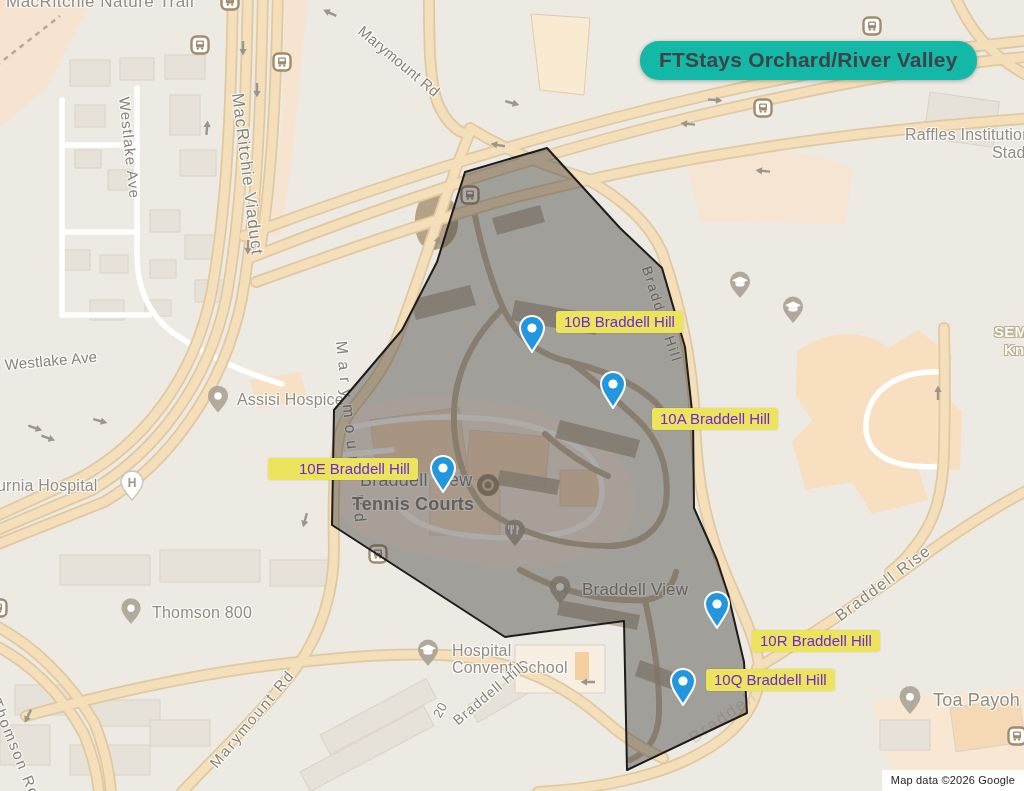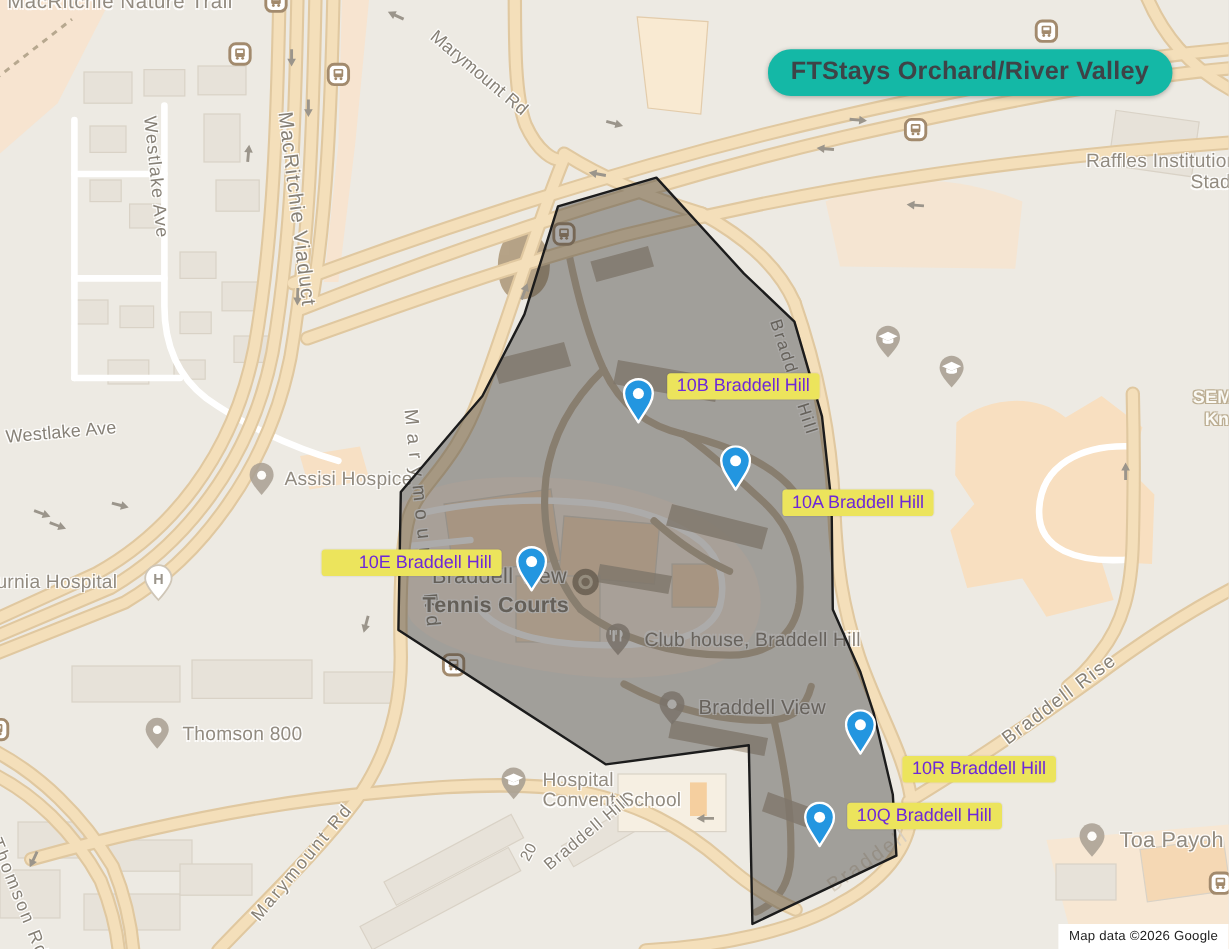--- a/index.html
+++ b/index.html
@@ -278,21 +278,20 @@
     <div class="area" style="left:994px;top:323px;font-size:15px;">SEM</div>
     <div class="area" style="left:1004px;top:341px;font-size:15px;">Kni</div>
     <div style="left:237px;top:391px;">Assisi Hospice</div>
     <div style="left:-3px;top:477px;">urnia Hospital</div>
     <div style="left:152px;top:604px;">Thomson 800</div>
     <div class="road" style="left:350px;top:340px;font-size:16px;letter-spacing:7px;transform:rotate(84deg);">Marymount Rd</div>
     <div class="road" style="left:206px;top:760px;font-size:15px;letter-spacing:2px;transform:rotate(-50deg);">Marymount Rd</div>
     <div class="road" style="left:4px;top:696px;font-size:15px;letter-spacing:2px;transform:rotate(68deg);">Thomson Rd</div>
     <div style="left:360px;top:470px;font-size:18px;color:#837d73;">Braddell View</div>
     <div style="left:352px;top:494px;font-size:18px;color:#837d73;font-weight:bold;">Tennis Courts</div>
-    <div style="left:537px;top:525px;color:#8a837a;">Club house, Braddell Hill</div>
     <div style="left:582px;top:580px;font-size:17px;color:#8a837a;">Braddell View</div>
     <div style="left:452px;top:642px;">Hospital</div>
     <div style="left:452px;top:659px;">Convent School</div>
     <div class="road" style="left:460px;top:712px;letter-spacing:1px;transform-origin:0 100%;transform:rotate(-40deg);">Braddell Hill</div>
     <div class="road" style="left:430px;top:713px;font-size:13px;transform:rotate(-62deg);">20</div>
     <div class="road" style="left:654px;top:264px;letter-spacing:2px;transform:rotate(72deg);">Braddell Hill</div>
     <div class="road" style="left:843px;top:607px;font-size:16px;letter-spacing:1.5px;transform-origin:0 100%;transform:rotate(-37deg);">Braddell Rise</div>
     <div class="road" style="left:697px;top:728px;font-size:17px;letter-spacing:2px;color:#d8cfc0;text-shadow:none;transform-origin:0 100%;transform:rotate(-35deg);">Braddell</div>
     <div style="left:933px;top:690px;font-size:18px;">Toa Payoh</div>
   </div>

